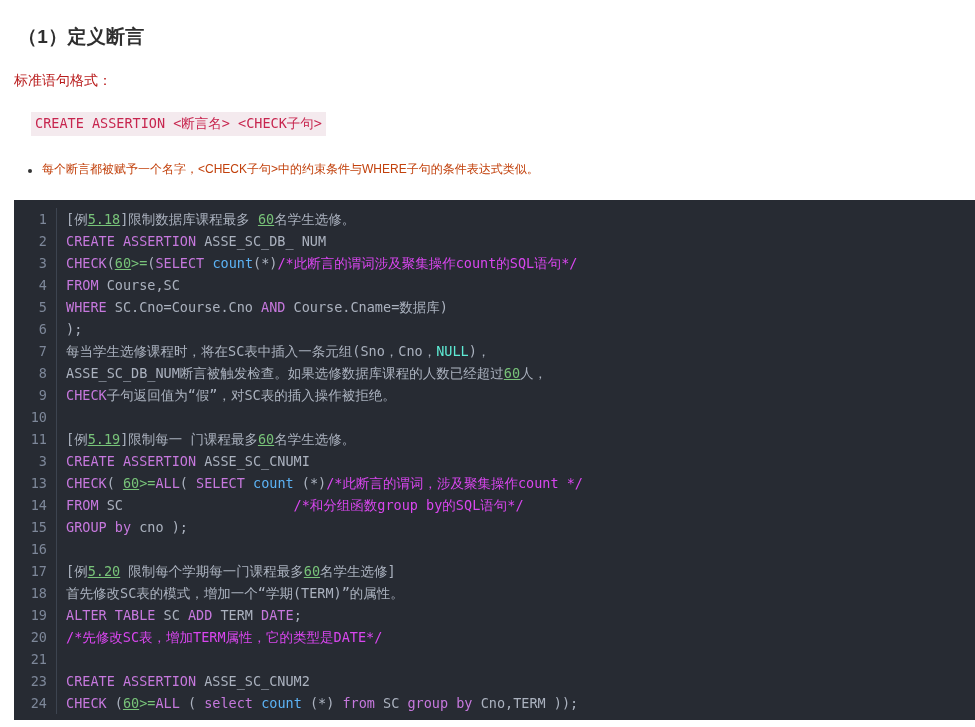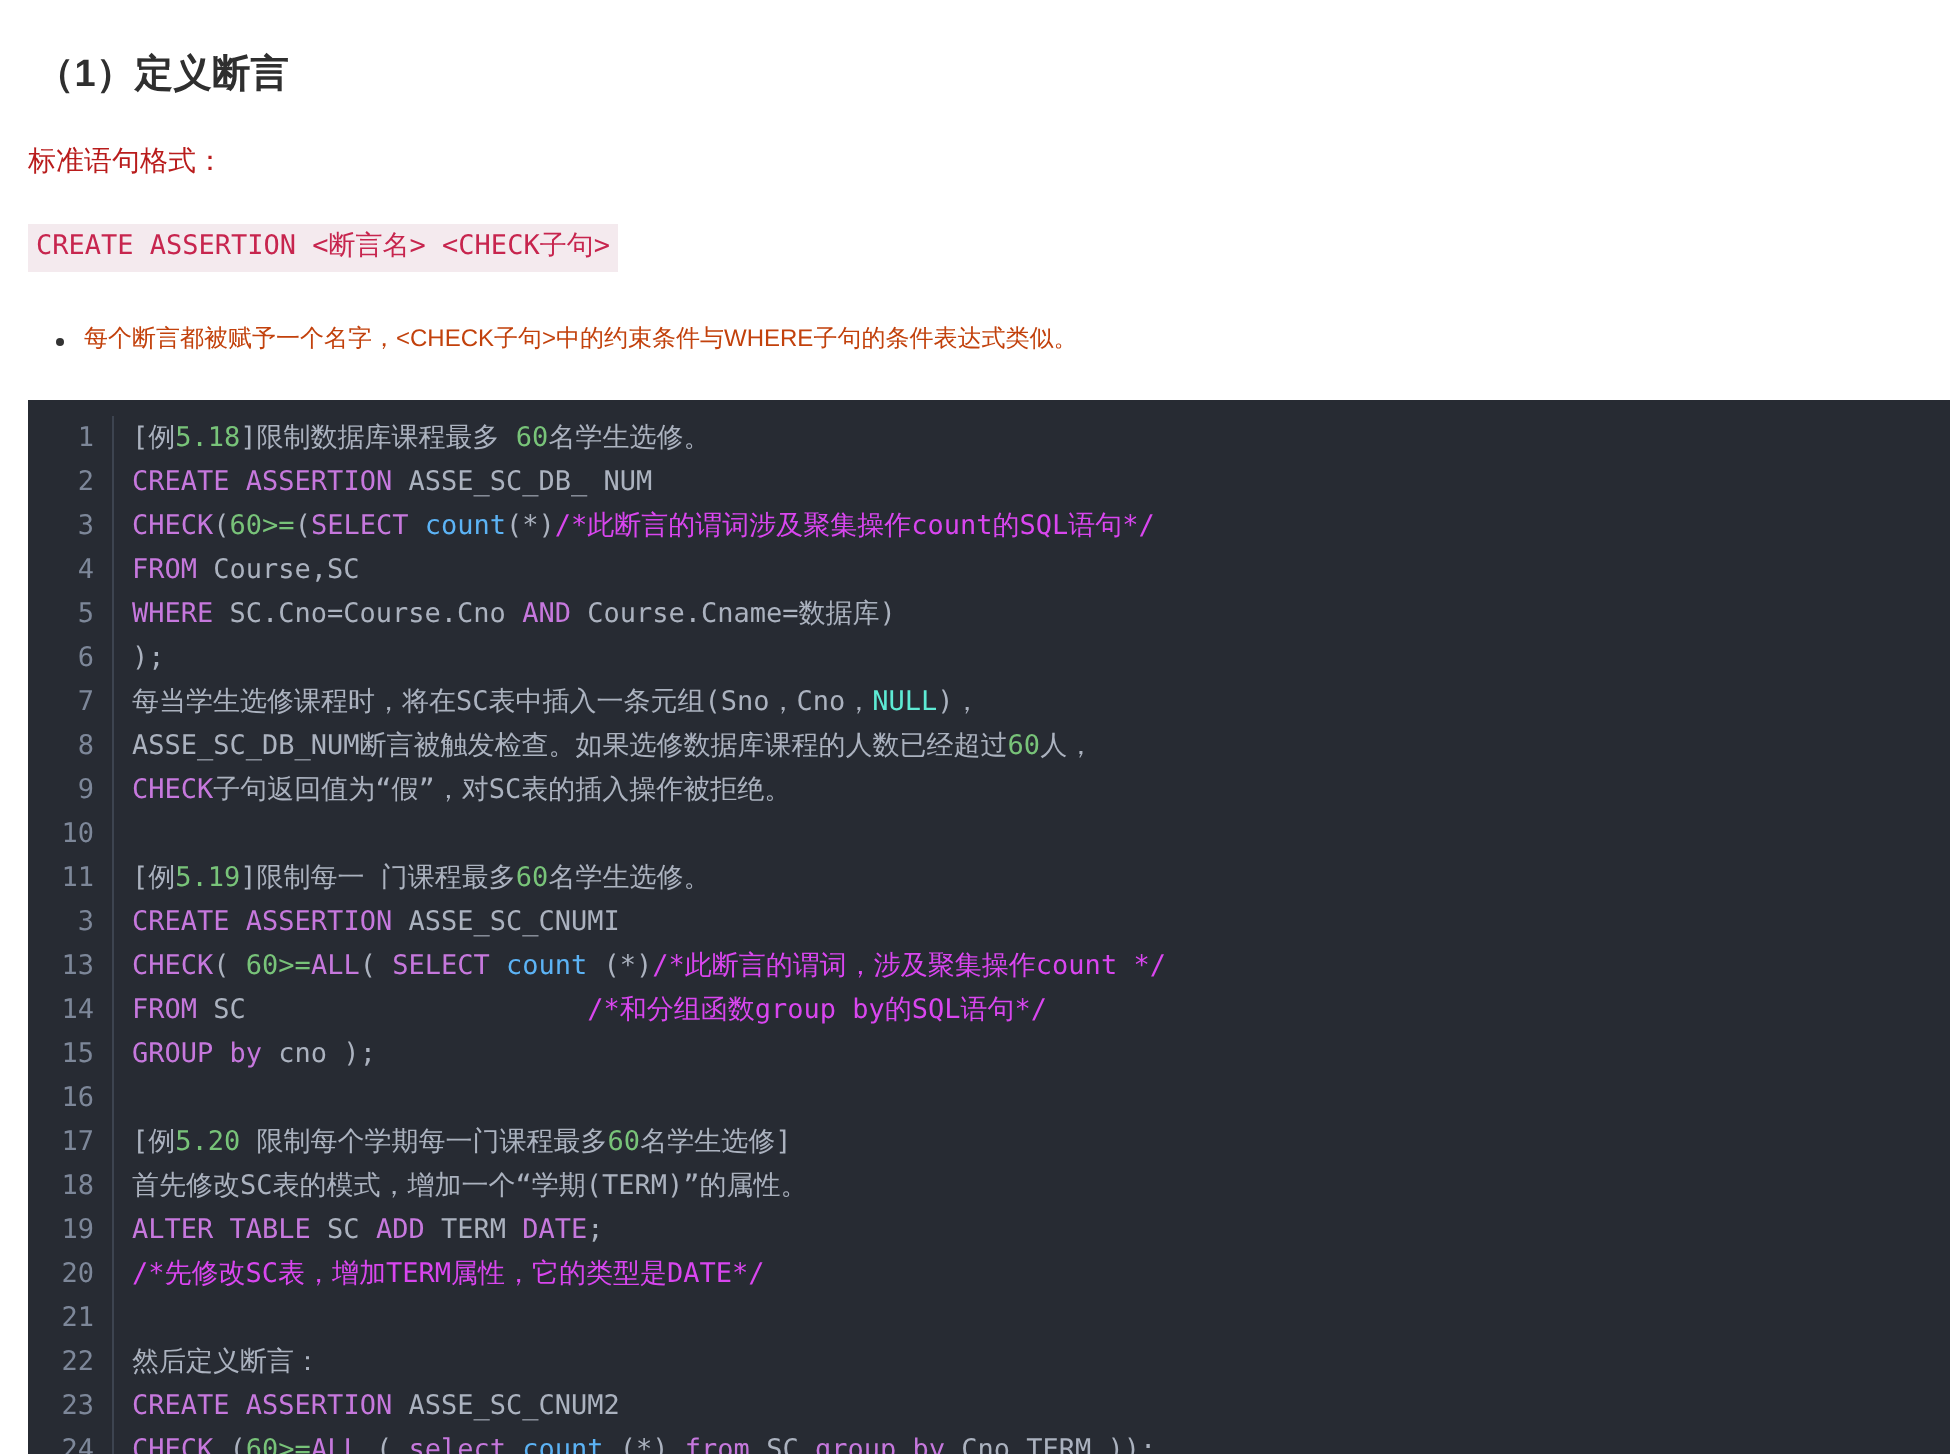--- a/index.html
+++ b/index.html
@@ -25,21 +25,21 @@
     padding: 24px 0 0 18px;
     letter-spacing: 0.3px;
   }
   .para {
     font-size: 14px;
     color: #b91c1c;
     margin: 0;
     padding: 22px 0 0 14px;
   }
   .codeline-wrap {
-    padding: 22px 0 0 14px;
+    padding: 22px 0 0 31px;
   }
   .inline-code {
     display: inline-block;
     background: #f4eaee;
     color: #c7254e;
     font-family: "DejaVu Sans Mono", "Liberation Mono", monospace;
     font-size: 13.5px;
     padding: 3px 4px 4px 4px;
     line-height: 1.25;
     white-space: pre;
@@ -96,21 +96,21 @@
     line-height: 22px;
   }
   .ccode {
     padding-left: 9px;
     color: #abb2bf;
     height: 22px;
     line-height: 22px;
     white-space: pre;
   }
   .kw  { color: #c678dd; }
-  .num { color: #78c379; }
+  .num { color: #78c379; text-decoration: underline; }
   .fn  { color: #5cb3f5; }
   .cy  { color: #5eead4; }
   .cm  { color: #d946ef; }
   .id  { color: #abb2bf; }
   .op  { color: #78c379; }
 </style>
 </head>
 <body>
 
 <div class="doc">
@@ -142,18 +142,17 @@
       <div class="crow"><div class="lineno">3</div><div class="ccode"><span class="kw">CREATE</span><span class="id"> </span><span class="kw">ASSERTION</span><span class="id"> ASSE_SC_CNUMI</span></div></div>
       <div class="crow"><div class="lineno">13</div><div class="ccode"><span class="kw">CHECK</span><span class="id">( </span><span class="num">60</span><span class="op">&gt;=</span><span class="kw">ALL</span><span class="id">( </span><span class="kw">SELECT</span><span class="id"> </span><span class="fn">count</span><span class="id"> (*)</span><span class="cm">/*此断言的谓词，涉及聚集操作count */</span></div></div>
       <div class="crow"><div class="lineno">14</div><div class="ccode"><span class="kw">FROM</span><span class="id"> SC</span><span class="id">                     </span><span class="cm">/*和分组函数group by的SQL语句*/</span></div></div>
       <div class="crow"><div class="lineno">15</div><div class="ccode"><span class="kw">GROUP</span><span class="id"> </span><span class="kw">by</span><span class="id"> cno );</span></div></div>
       <div class="crow"><div class="lineno">16</div><div class="ccode"></div></div>
       <div class="crow"><div class="lineno">17</div><div class="ccode"><span class="id">[例</span><span class="num">5.20</span><span class="id"> 限制每个学期每一门课程最多</span><span class="num">60</span><span class="id">名学生选修]</span></div></div>
       <div class="crow"><div class="lineno">18</div><div class="ccode"><span class="id">首先修改SC表的模式，增加一个“学期(TERM)”的属性。</span></div></div>
       <div class="crow"><div class="lineno">19</div><div class="ccode"><span class="kw">ALTER</span><span class="id"> </span><span class="kw">TABLE</span><span class="id"> SC </span><span class="kw">ADD</span><span class="id"> TERM </span><span class="kw">DATE</span><span class="id">;</span></div></div>
       <div class="crow"><div class="lineno">20</div><div class="ccode"><span class="cm">/*先修改SC表，增加TERM属性，它的类型是DATE*/</span></div></div>
       <div class="crow"><div class="lineno">21</div><div class="ccode"></div></div>
-      <div class="crow"><div class="lineno">22</div><div class="ccode"><span class="id">然后定义断言：</span></div></div>
       <div class="crow"><div class="lineno">23</div><div class="ccode"><span class="kw">CREATE</span><span class="id"> </span><span class="kw">ASSERTION</span><span class="id"> ASSE_SC_CNUM2</span></div></div>
       <div class="crow"><div class="lineno">24</div><div class="ccode"><span class="kw">CHECK</span><span class="id"> (</span><span class="num">60</span><span class="op">&gt;=</span><span class="kw">ALL</span><span class="id"> ( </span><span class="kw">select</span><span class="id"> </span><span class="fn">count</span><span class="id"> (*) </span><span class="kw">from</span><span class="id"> SC </span><span class="kw">group</span><span class="id"> </span><span class="kw">by</span><span class="id"> Cno,TERM ));</span></div></div>
     </div>
 
 </div>
 
 </body></html>

